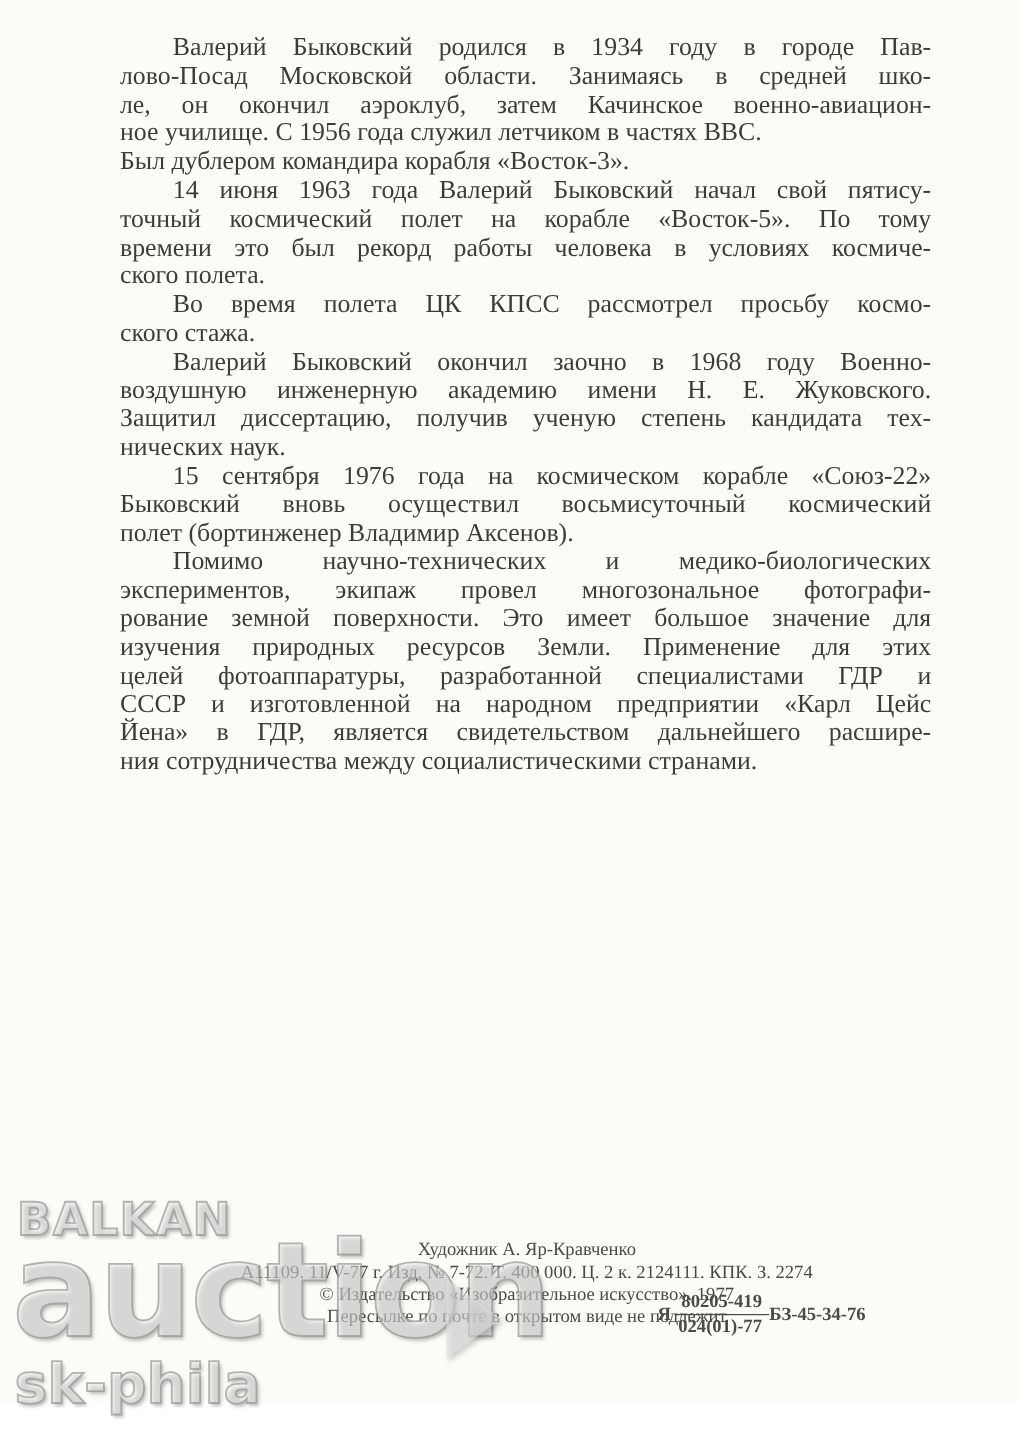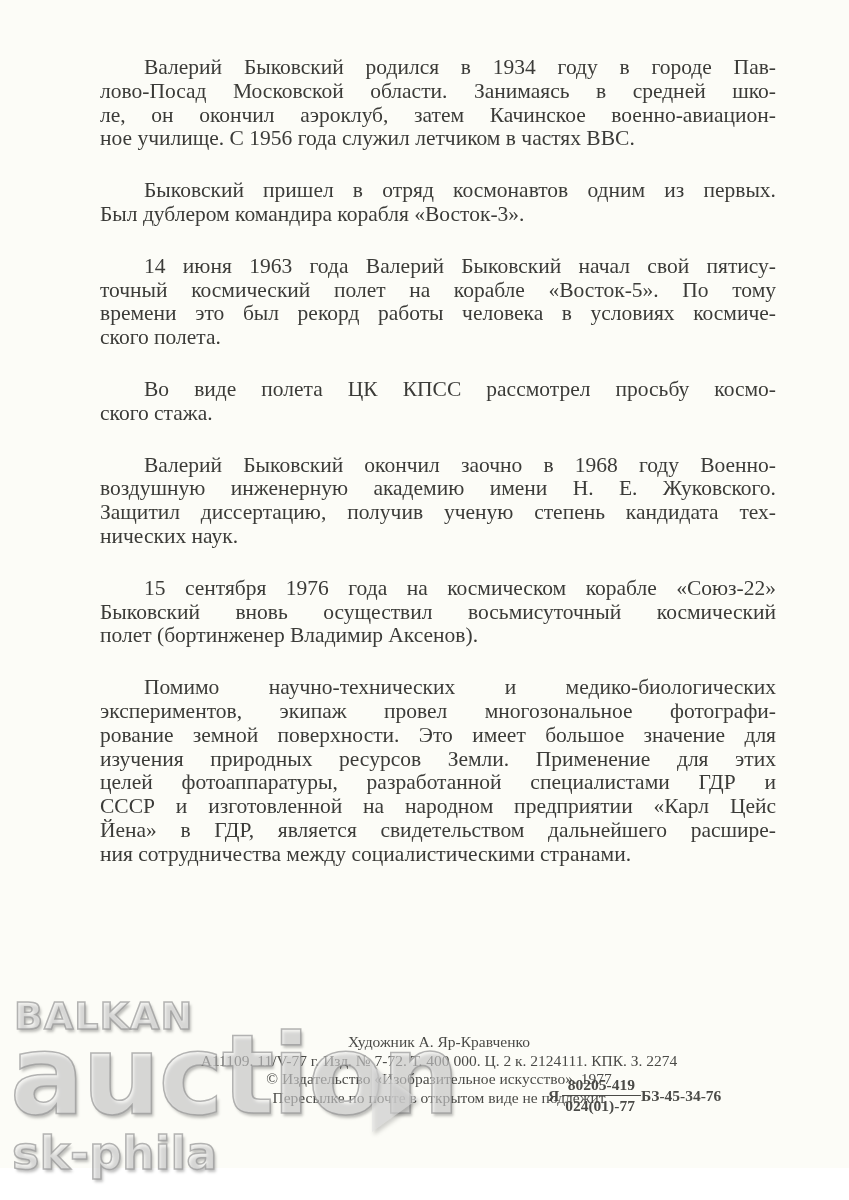--- a/index.html
+++ b/index.html
@@ -40,21 +40,21 @@
       display: block;
       text-align: justify;
       text-align-last: justify;
     }
     .body-text p .ln.last {
       text-align-last: left;
     }
     .body-text p .ln.first {
       text-indent: 44px;
     }
-    .body-text p { text-indent: 0; margin-top: 28px; }
+    .body-text p { text-indent: 0; }
 
     .imprint {
       position: absolute;
       left: 89px;
       top: 1033px;
       width: 700px;
       font-family: "Liberation Serif", "DejaVu Serif", serif;
       font-size: 15.5px;
       line-height: 18.5px;
       color: #4a4a47;
@@ -140,31 +140,30 @@
 <div class="page"></div>
 
 <div class="body-text">
   <p>
     <span class="ln first">Валерий Быковский родился в 1934 году в городе Пав-</span>
     <span class="ln">лово-Посад Московской области. Занимаясь в средней шко-</span>
     <span class="ln">ле, он окончил аэроклуб, затем Качинское военно-авиацион-</span>
     <span class="ln last">ное училище. С 1956 года служил летчиком в частях ВВС.</span>
   </p>
   <p>
-    <span class="ln first">Быковский пришел в отряд космонавтов одним из первых.</span>
     <span class="ln last">Был дублером командира корабля «Восток-3».</span>
   </p>
   <p>
     <span class="ln first">14 июня 1963 года Валерий Быковский начал свой пятису-</span>
     <span class="ln">точный космический полет на корабле «Восток-5». По тому</span>
     <span class="ln">времени это был рекорд работы человека в условиях космиче-</span>
     <span class="ln last">ского полета.</span>
   </p>
   <p>
-    <span class="ln first">Во виде полета ЦК КПСС рассмотрел просьбу космо-</span>
+    <span class="ln first">Во время полета ЦК КПСС рассмотрел просьбу космо-</span>
     <span class="ln last">ского стажа.</span>
   </p>
   <p>
     <span class="ln first">Валерий Быковский окончил заочно в 1968 году Военно-</span>
     <span class="ln">воздушную инженерную академию имени Н. Е. Жуковского.</span>
     <span class="ln">Защитил диссертацию, получив ученую степень кандидата тех-</span>
     <span class="ln last">нических наук.</span>
   </p>
   <p>
     <span class="ln first">15 сентября 1976 года на космическом корабле «Союз-22»</span>

